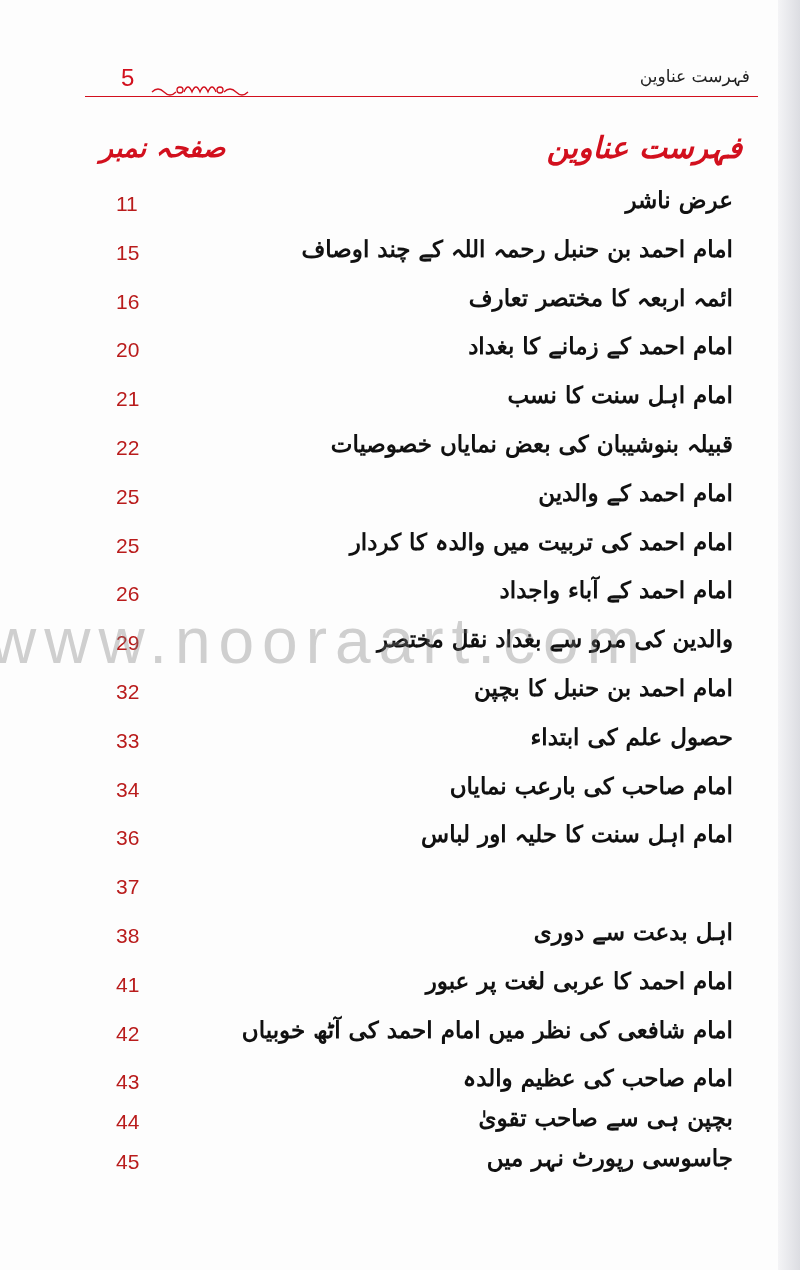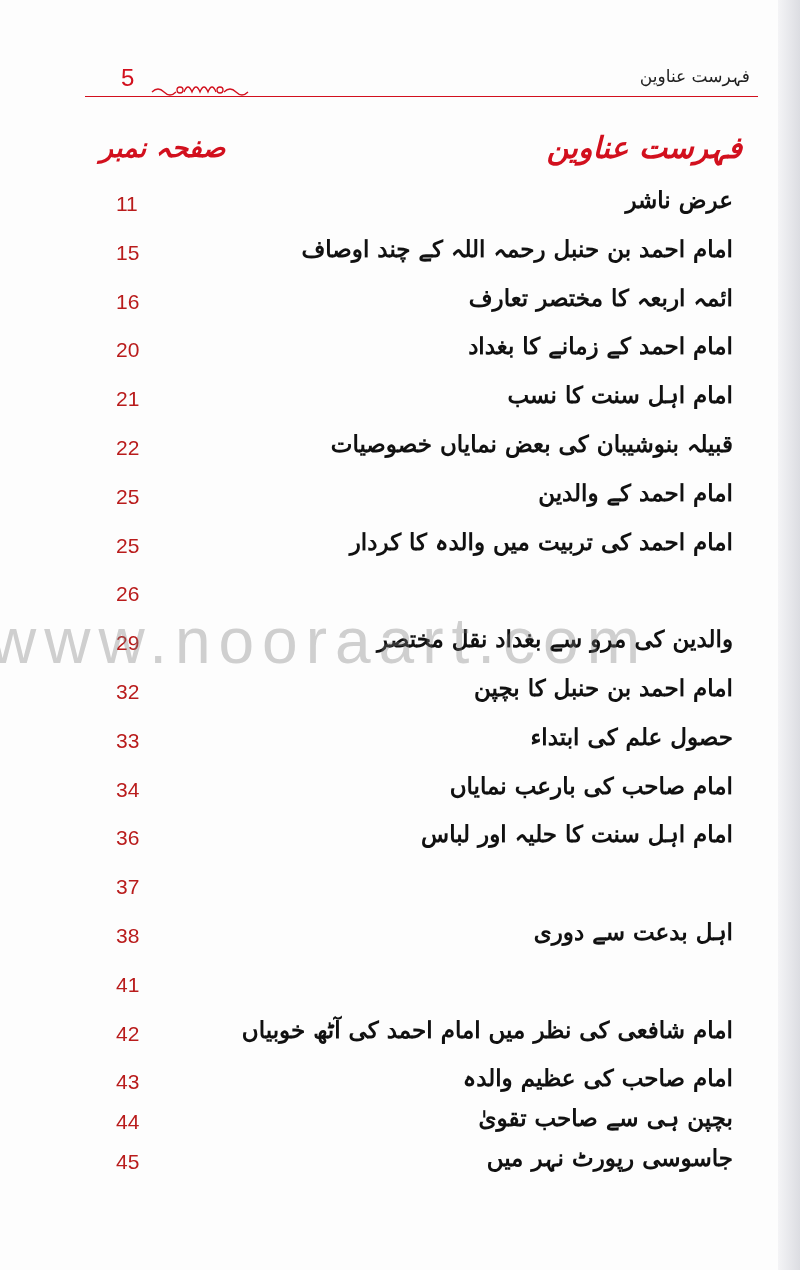--- a/index.html
+++ b/index.html
@@ -113,20 +113,21 @@
     </div>
   <div class="toc-row">
       <span class="toc-title">امام احمد کے والدین</span>
       <span class="toc-page">25</span>
     </div>
   <div class="toc-row">
       <span class="toc-title">امام احمد کی تربیت میں والدہ کا کردار</span>
       <span class="toc-page">25</span>
     </div>
   <div class="toc-row">
+      <span class="toc-title">امام احمد کے آباء واجداد</span>
       <span class="toc-page">26</span>
     </div>
   <div class="toc-row">
       <span class="toc-title">والدین کی مرو سے بغداد نقل مختصر</span>
       <span class="toc-page">29</span>
     </div>
   <div class="toc-row">
       <span class="toc-title">امام احمد بن حنبل کا بچپن</span>
       <span class="toc-page">32</span>
     </div>
@@ -143,20 +144,21 @@
       <span class="toc-page">36</span>
     </div>
   <div class="toc-row">
       <span class="toc-page">37</span>
     </div>
   <div class="toc-row">
       <span class="toc-title">اہل بدعت سے دوری</span>
       <span class="toc-page">38</span>
     </div>
   <div class="toc-row">
+      <span class="toc-title">امام احمد کا عربی لغت پر عبور</span>
       <span class="toc-page">41</span>
     </div>
   <div class="toc-row">
       <span class="toc-title">امام شافعی کی نظر میں امام احمد کی آٹھ خوبیاں</span>
       <span class="toc-page">42</span>
     </div>
   <div class="toc-row tight">
       <span class="toc-title">امام صاحب کی عظیم والدہ</span>
       <span class="toc-page">43</span>
     </div>

